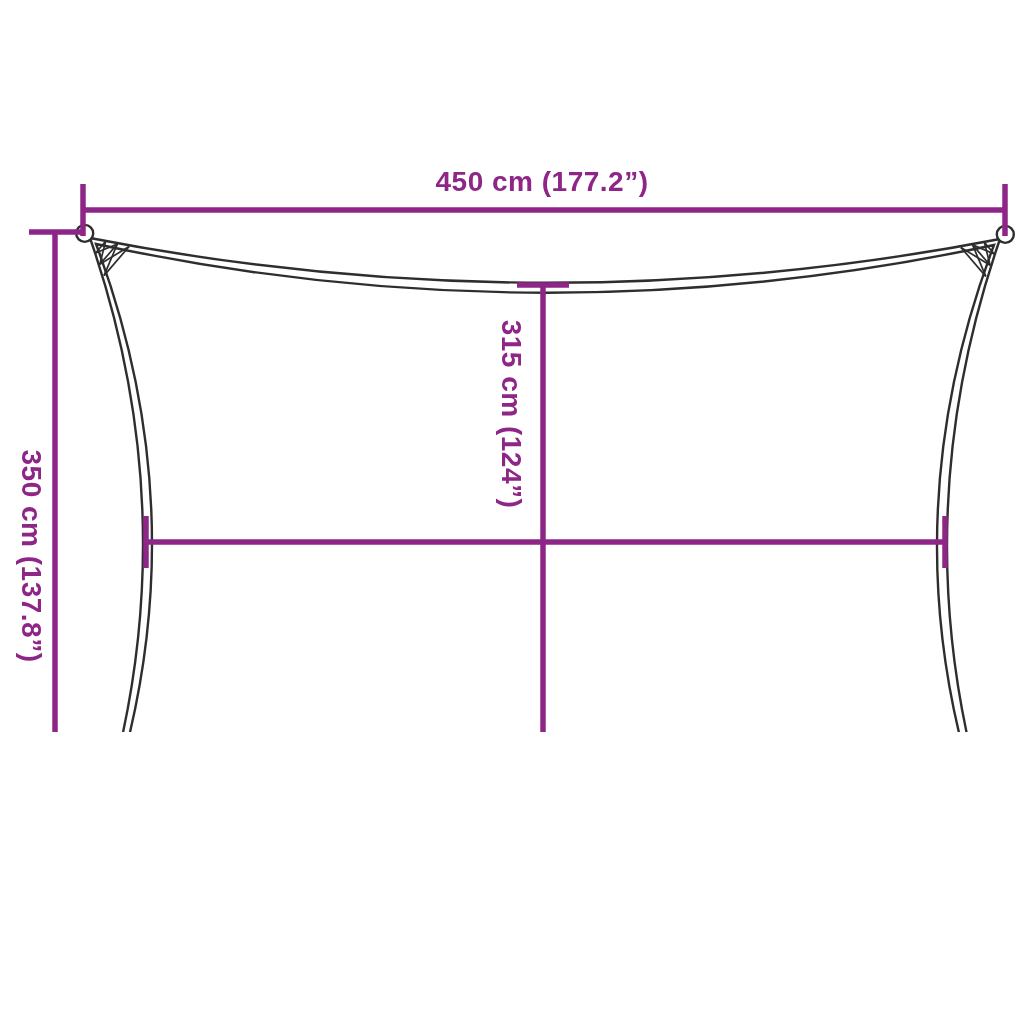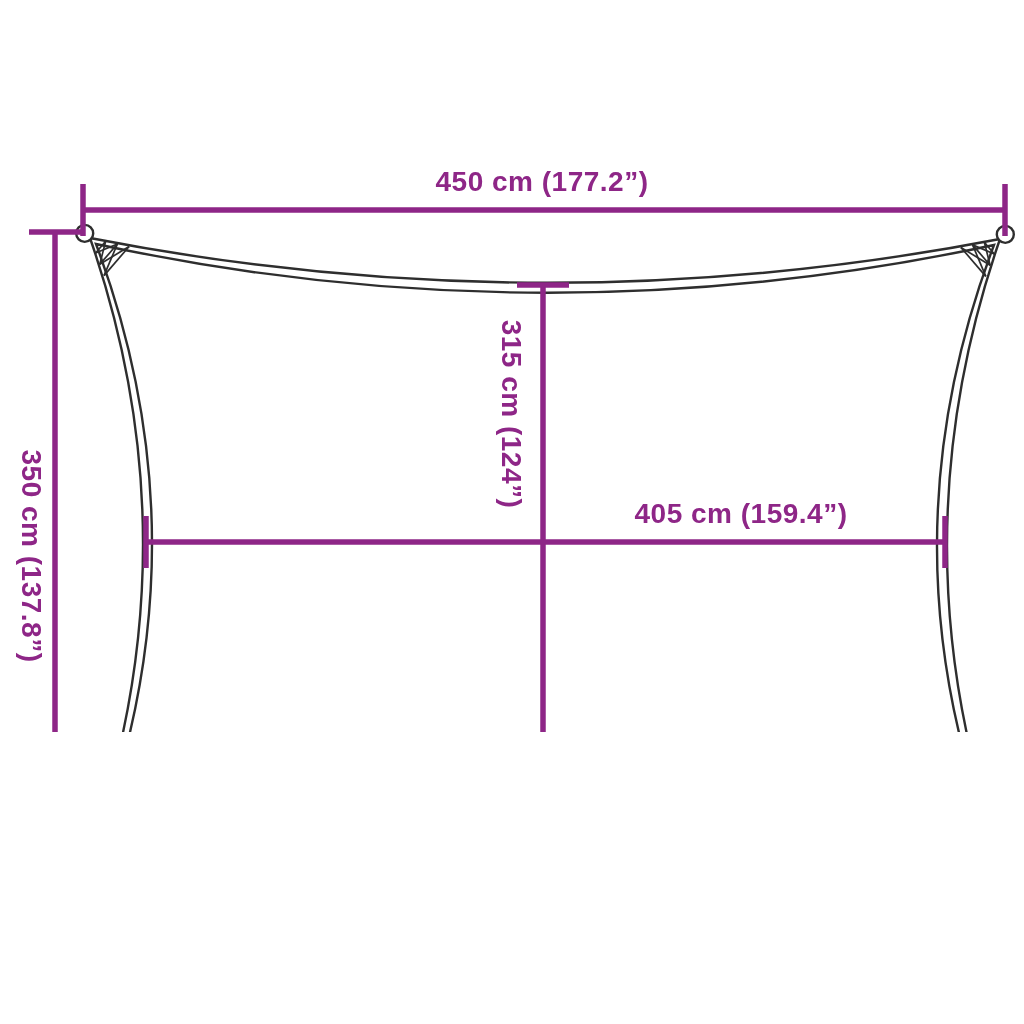--- a/index.html
+++ b/index.html
@@ -106,15 +106,14 @@
       </g>
     </g>
   </svg>
 
   <div class="dim-label" style="left:542px; top:182px;">450 cm (177.2”)</div>
 
   <div class="dim-label rot" style="left:31px; top:556px;">350 cm (137.8”)</div>
 
   <div class="dim-label rot" style="left:511px; top:414px;">315 cm (124”)</div>
 
-  <div class="dim-label" style="left:741px; top:514px;">405 cm (159.4”)</div>
 
 </div>
 
 </body></html>

